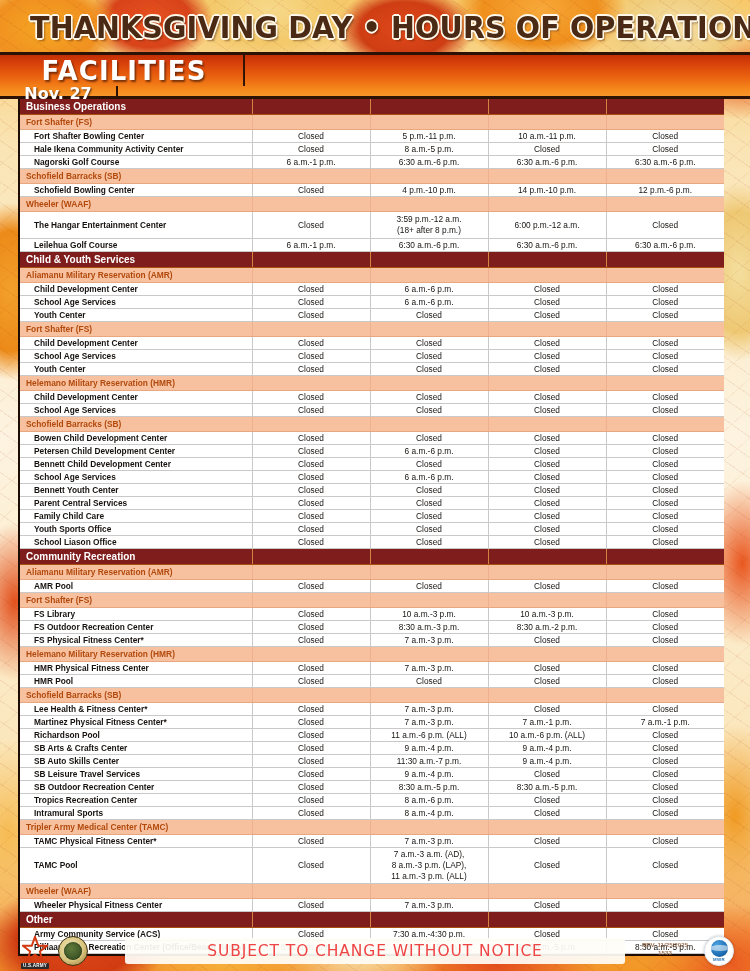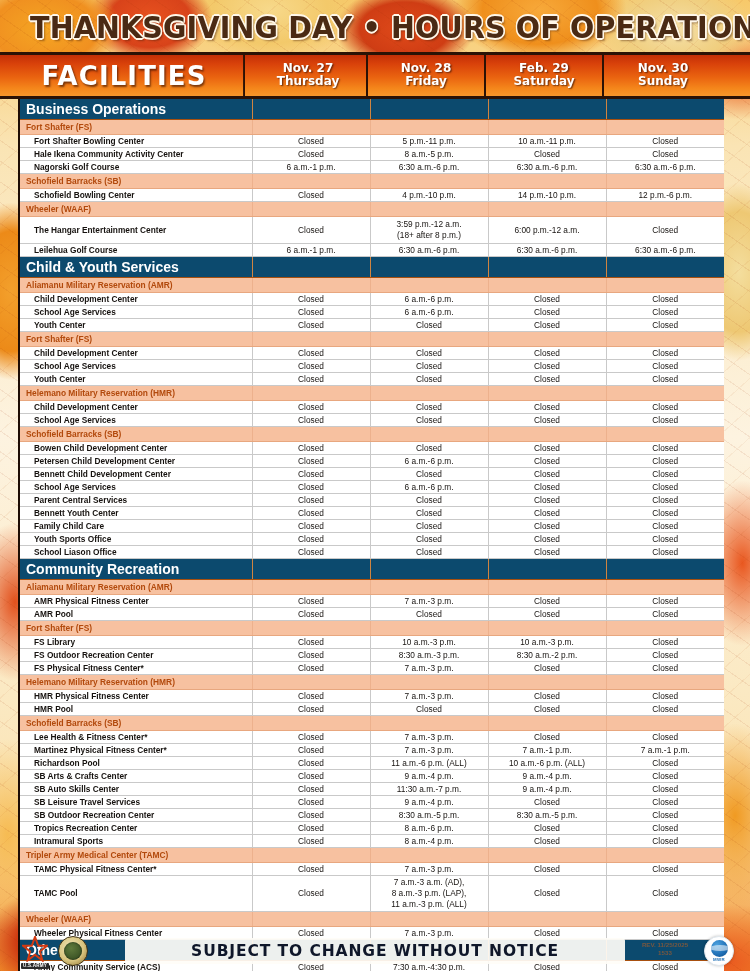--- a/index.html
+++ b/index.html
@@ -69,59 +69,60 @@
     white-space: nowrap;
   }
 
   
   #header-row {
     position: absolute; top: 52px; left: 0; width: 750px; height: 47px; z-index: 4;
     display: flex;
     background: linear-gradient(180deg, #c32f06 0%, #d9420a 22%, #ea6410 55%, #f5871b 82%, #f7962a 100%);
     border-top: 3px solid #2b1205;
     border-bottom: 3px solid #2b1205;
+    flex-direction: column;
   }
   .hdr-cell {
     display: flex; flex-direction: column; align-items: center; justify-content: center;
     border-right: 2.5px solid #2b1205;
     color: #ffffff;
     font-family: "DejaVu Sans", sans-serif;
   }
   .hdr-cell:last-child { border-right: none; }
   #hdr-facilities {
     width: 250px;
     font-size: 27px; font-weight: bold; letter-spacing: 1.2px;
     text-shadow: 1.5px 1.5px 2px rgba(60,20,5,.65);
     transform: scaleX(.96);
   }
   .hdr-day { width: 118px; }
   .hdr-date {
-    font-size: 12px; font-weight: bold; line-height: 1.05;
+    font-size: 16px; font-weight: bold; line-height: 1.05;
     text-shadow: 1.3px 1.3px 1.6px rgba(60,20,5,.7);
   }
   .hdr-dow {
     font-size: 12px; font-weight: bold; line-height: 1.15; margin-top: 1px;
     text-shadow: 1.2px 1.2px 1.4px rgba(60,20,5,.7);
   }
 
   
   #table-wrap {
     position: absolute; top: 99px; left: 18px; width: 705px; z-index: 4;
     border: 2.5px solid #1d0c04;
     border-top: none;
     background: #ffffff;
   }
   table#sched { width: 100%; border-collapse: collapse; table-layout: fixed; }
   table#sched col.c-fac  { width: 232px; }
   table#sched col.c-day  { width: 118px; }
 
   tr.cat > td {
-    background: #0c4a6e;
+    background: #7f1d1d;
     color: #ffffff;
-    font-size: 14px;
+    font-size: 10px;
     font-weight: bold;
     padding: 2px 0 2px 6px;
     height: 13px;
     border-bottom: 1px solid #a8500f;
   }
   tr.cat > td.sp { border-left: 1px solid #d08440; }
 
   tr.sub > td {
     background: #f7c1a0;
     color: #b2490c;
@@ -158,22 +159,22 @@
     position: absolute; left: 0; bottom: 0; width: 750px; height: 38px; z-index: 5;
   }
   #subject-pill {
     position: absolute; left: 125px; top: 5px; width: 500px; height: 26px;
     background: rgba(255,253,247,.93);
     border-radius: 3px;
     display: flex; align-items: center; justify-content: center;
   }
   #subject-text {
     font-family: "DejaVu Sans", sans-serif;
-    font-size: 15.5px; font-weight: bold; letter-spacing: .9px;
-    color: #0f172a;
+    font-size: 15.5px; font-weight: normal; letter-spacing: .9px;
+    color: #ef4444;
   }
   #rev-text {
     position: absolute; left: 638px; top: 8px;
     font-size: 6.2px; font-weight: bold; line-height: 1.3;
     color: #8a5a38; text-align: center; width: 54px;
     opacity: .85;
   }
   
   #army-logo {
     position: absolute; left: 16px; bottom: 2px; width: 38px; height: 36px;
@@ -443,28 +444,28 @@
           <td class="hrs">Closed</td>
         </tr>
         <tr class="item">
           <td class="fac">School Age Services</td>
           <td class="hrs">Closed</td>
           <td class="hrs">6 a.m.-6 p.m.</td>
           <td class="hrs">Closed</td>
           <td class="hrs">Closed</td>
         </tr>
         <tr class="item">
+          <td class="fac">Bennett Youth Center</td>
+          <td class="hrs">Closed</td>
+          <td class="hrs">Closed</td>
+          <td class="hrs">Closed</td>
+          <td class="hrs">Closed</td>
+        </tr>
+        <tr class="item">
           <td class="fac">Parent Central Services</td>
-          <td class="hrs">Closed</td>
-          <td class="hrs">Closed</td>
-          <td class="hrs">Closed</td>
-          <td class="hrs">Closed</td>
-        </tr>
-        <tr class="item">
-          <td class="fac">Bennett Youth Center</td>
           <td class="hrs">Closed</td>
           <td class="hrs">Closed</td>
           <td class="hrs">Closed</td>
           <td class="hrs">Closed</td>
         </tr>
         <tr class="item">
           <td class="fac">Family Child Care</td>
           <td class="hrs">Closed</td>
           <td class="hrs">Closed</td>
           <td class="hrs">Closed</td>
@@ -490,27 +491,20 @@
           <td class="sp"></td>
           <td class="sp"></td>
           <td class="sp"></td>
         </tr>
         <tr class="sub">
           <td>Aliamanu Military Reservation (AMR)</td>
           <td class="sp"></td>
           <td class="sp"></td>
           <td class="sp"></td>
           <td class="sp"></td>
-        </tr>
-        <tr class="item">
-          <td class="fac">AMR Physical Fitness Center</td>
-          <td class="hrs">Closed</td>
-          <td class="hrs">7 a.m.-3 p.m.</td>
-          <td class="hrs">Closed</td>
-          <td class="hrs">Closed</td>
         </tr>
         <tr class="item">
           <td class="fac">AMR Pool</td>
           <td class="hrs">Closed</td>
           <td class="hrs">Closed</td>
           <td class="hrs">Closed</td>
           <td class="hrs">Closed</td>
         </tr>
         <tr class="sub">
           <td>Fort Shafter (FS)</td>

